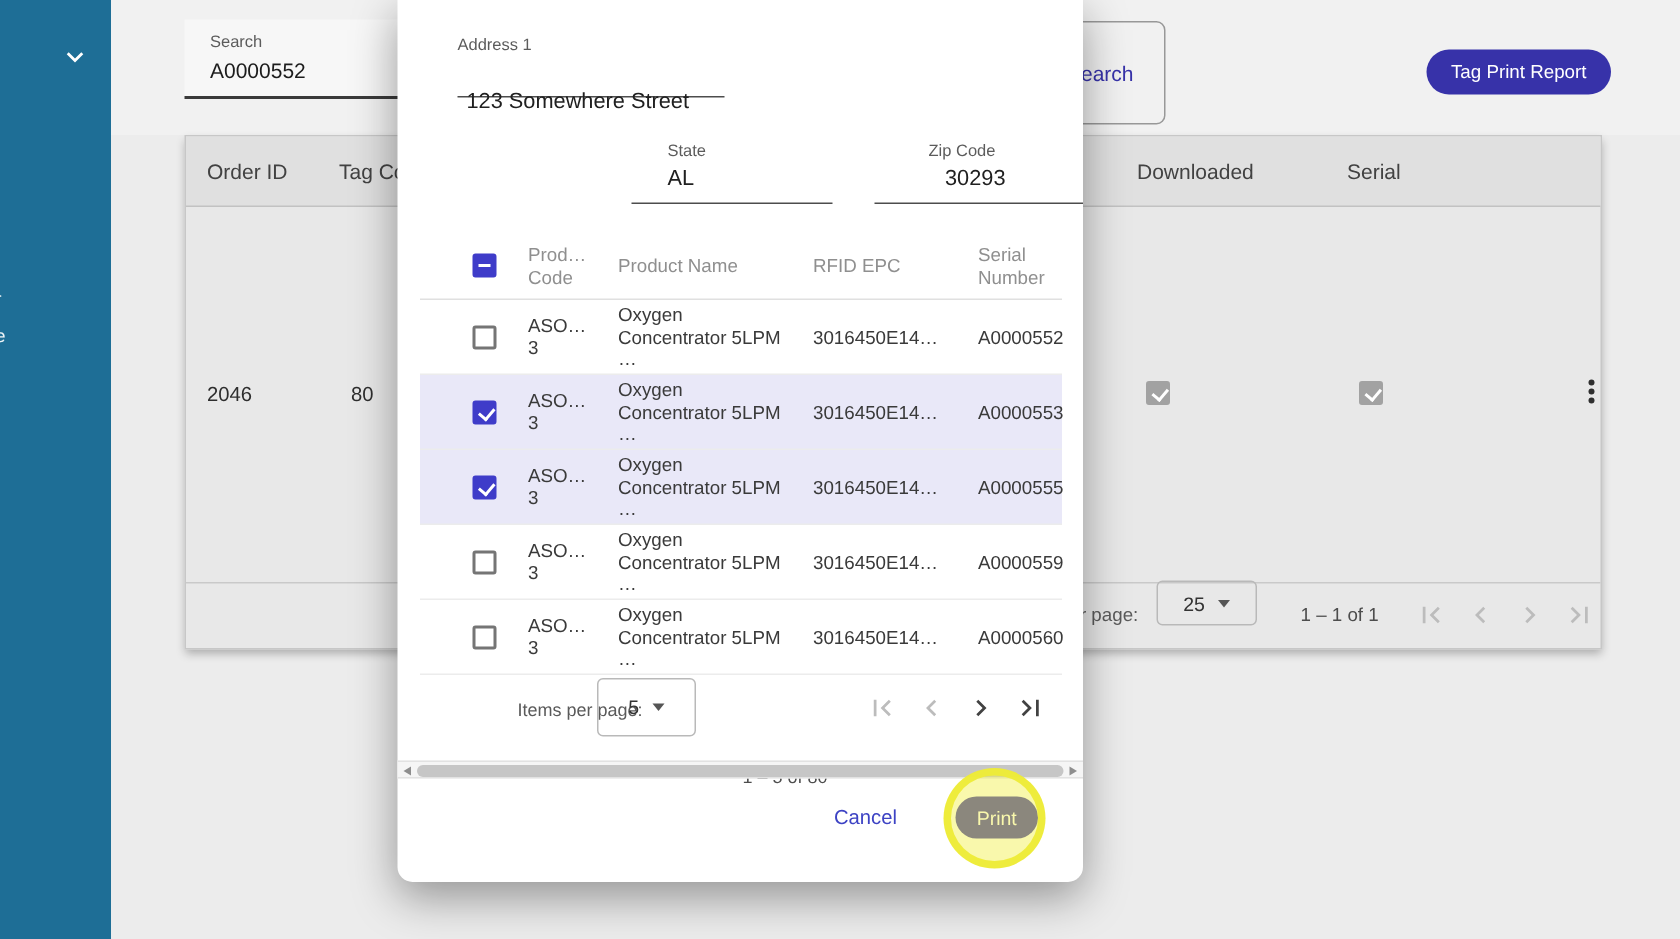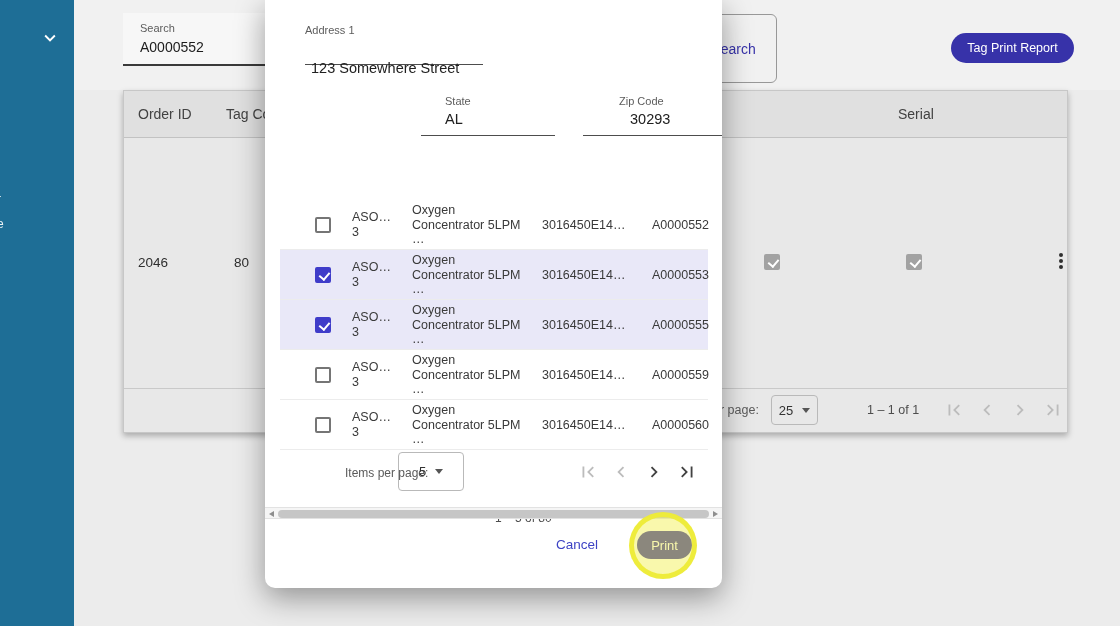--- a/index.html
+++ b/index.html
@@ -103,40 +103,41 @@
   <div class="search-outline">
     <span class="sbtn">Search</span>
   </div>
 
   <button class="pill-btn">Tag Print Report</button>
 
   <div class="card">
     <div class="thead">
       <span class="th" style="left:14px;">Order ID</span>
       <span class="th" style="left:102px;">Tag Count</span>
+      <span class="th" style="left:634px;">Downloaded</span>
       <span class="th" style="left:774px;">Serial</span>
     </div>
 
     <div>
       <span class="cell" style="left:14px;  top:164px;">2046</span>
       <span class="cell" style="left:110px; top:164px;">80</span>
       <span class="cb gray checked" style="left:640px; top:163px;"></span>
       <span class="cb gray checked" style="left:782px; top:163px;"></span>
       <span class="kebab">
           <i></i>
           <i></i>
           <i></i>
         </span>
     </div>
 
     <div class="divider"></div>
 
     <div>
       <span class="pg-label" style="left:548px; top:312px;">Items per page:</span>
-      <span class="pgselect" style="left:647px; top:304px; width:47px; height:30px;">
+      <span class="pgselect" style="left:647px; top:296px; width:67px; height:30px;">
         <span>25</span>
           <span class="caret"></span>
       </span>
       <span class="pg-range" style="left:743px; top:312px;">1 – 1 of 1</span>
       <button class="nav-btn dis" style="left:818px; top:307px;">
         <svg viewBox="0 0 24 24">
             <path d="M18.41 7.41 17 6l-6 6 6 6 1.41-1.41L13.83 12zM6 6h2v12H6z"></path>
           </svg>
       </button>
       <button class="nav-btn dis" style="left:851px; top:307px;">
@@ -165,20 +166,29 @@
     </div>
     <div class="ffield" style="left:156px; top:90px; width:134px;">
       <div class="flabel" style="left:24px;">State</div>
       <div class="fvalue" style="left:24px;">AL</div>
     </div>
     <div class="ffield" style="left:318px; top:90px; width:139px;">
       <div class="flabel" style="left:36px;">Zip Code</div>
       <div class="fvalue" style="left:47px;">30293</div>
     </div>
 
+    <div class="mthead">
+      <span class="cb indeterminate" style="left:35px; top:14px;"></span>
+      <span class="mhc pre" style="left:72px;  top:8px;">Prod…
+Code</span>
+      <span class="mhc" style="left:132px; top:15px;">Product Name</span>
+      <span class="mhc" style="left:262px; top:15px;">RFID EPC</span>
+      <span class="mhc pre" style="left:372px; top:8px;">Serial
+Number</span>
+    </div>
 
     <div class="mrow" style="top:200px;">
       <span class="cb row-cb" style="left:35px; top:17px;"></span>
       <span class="mcell pre" style="left:72px;  top:10px; width:54px;">ASO…
 3</span>
       <span class="mcell pre" style="left:132px; top:3px;  width:124px; line-height:14.5px;">Oxygen
 Concentrator 5LPM
 …</span>
       <span class="mcell" style="left:262px; top:18px;">3016450E14…</span>
       <span class="mcell" style="left:372px; top:18px;">A0000552</span>

